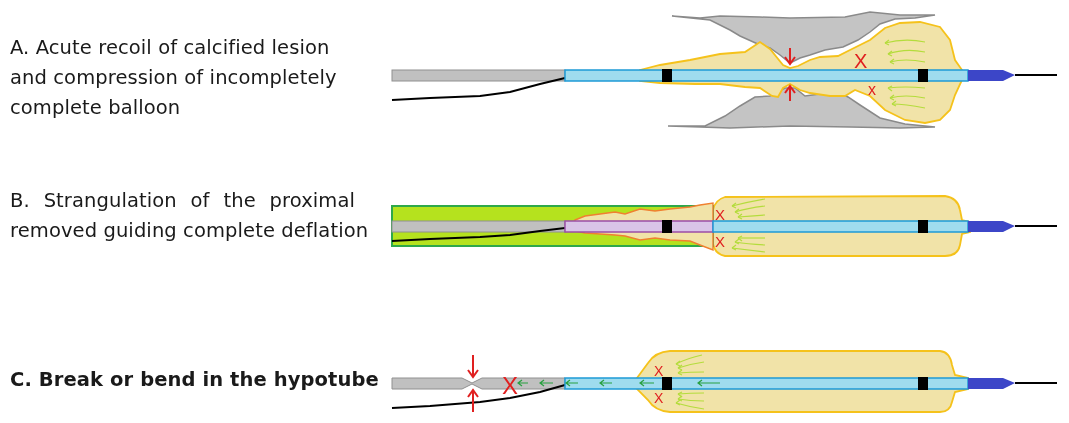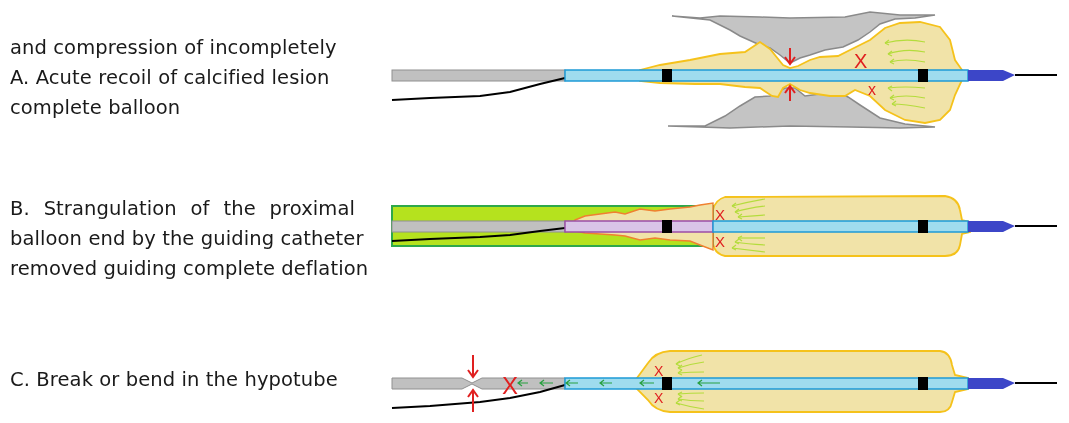--- a/index.html
+++ b/index.html
@@ -1,36 +1,35 @@
 <!DOCTYPE html>
 <html><head>
 <meta charset="utf-8">
 <style>
   html, body { margin:0; padding:0; background:#ffffff; }
   body { width:1069px; height:423px; position:relative; overflow:hidden; font-family:"DejaVu Sans", sans-serif; }
   .caption { position:absolute; left:10px; font-size:19.5px; line-height:30px; color:#1a1a1a; letter-spacing:0.1px; }
   .caption span { display:block; white-space:nowrap; }
   #capA { top:33px; }
-  #capB { top:194px; }
+  #capB { top:186px; }
   #capB span.just { text-align:justify; text-align-last:justify; width:345px; }
-  #capC { top:365px; }
+  #capC { top:365px;font-weight:bold; }
   svg#diagram { position:absolute; left:0; top:0; }
   .svgtxt { font-family:"Liberation Sans", sans-serif; }
 </style>
 </head>
 <body>
 
 <div class="caption" id="capA">
+  <span>A. Acute recoil of calcified lesion</span>
   <span>and compression of incompletely</span>
-  <span>A. Acute recoil of calcified lesion</span>
   <span>complete balloon</span>
 </div>
 <div class="caption" id="capB">
   <span class="just">B. Strangulation of the proximal</span>
-  <span>balloon end by the guiding catheter</span>
   <span>removed guiding complete deflation</span>
 </div>
 <div class="caption" id="capC">
   <span>C. Break or bend in the hypotube</span>
 </div>
 
 <svg id="diagram" width="1069" height="423" viewBox="0 0 1069 423">
   <defs>
     <marker id="arrRed" markerWidth="8" markerHeight="8" refX="4" refY="7" orient="auto" markerUnits="userSpaceOnUse">
       <path d="M0,0 L4,7 L8,0" fill="none" stroke="#e02020" stroke-width="2"></path>

